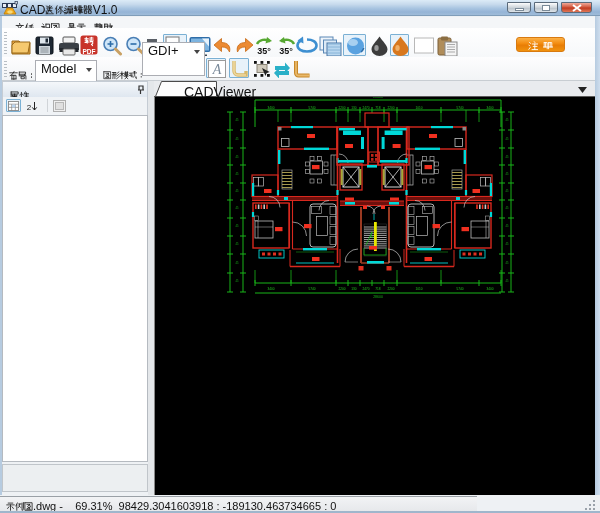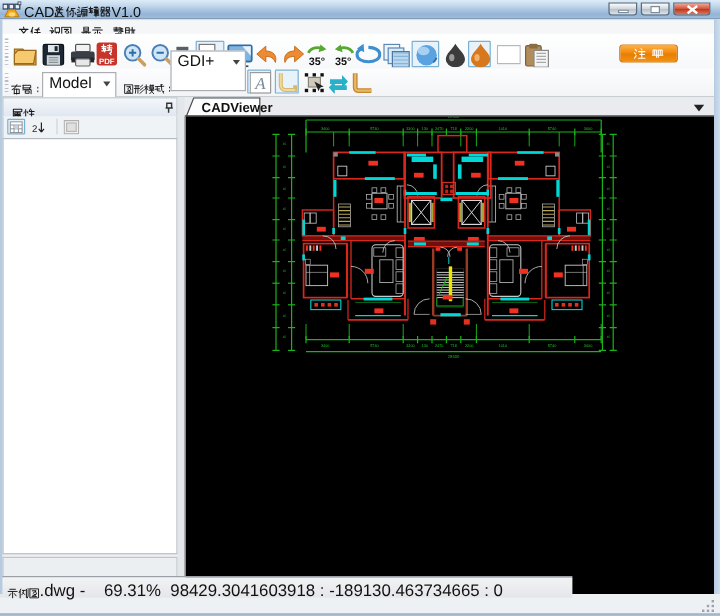--- a/index.html
+++ b/index.html
@@ -14,23 +14,23 @@
 .combo{position:absolute;height:34px;background:#fff;border:1px solid #abadb3;font-size:13px;color:#111;line-height:16px;padding-left:5px}
 .carr{position:absolute;right:4px;top:7px;width:0;height:0;border-left:3.5px solid transparent;border-right:3.5px solid transparent;border-top:4px solid #444}
 #reg{position:absolute;left:516px;top:37px;width:49px;height:15px;background:linear-gradient(#fcb044,#f28a0e 45%,#e87d05 55%,#f0920f);border:1px solid #d87a10;border-radius:3px;text-align:center;line-height:12px;color:#fff}
 #lpanel{position:absolute;left:2px;top:81px;width:146px;height:414px;background:#eef1f4}
 #lph{position:absolute;left:0;top:0;width:146px;height:16px;background:linear-gradient(#f4f7fa,#dfe7f0);border:1px solid #c5ccd4;border-bottom:none}
 #lpt{position:absolute;left:0;top:16px;width:146px;height:18px;background:#f0f3f6;border-left:1px solid #c5ccd4;border-right:1px solid #c5ccd4}
 #lpw{position:absolute;left:0;top:34px;width:146px;height:347px;background:#fff;border:1px solid #b5bac0}
 #lpg{position:absolute;left:0;top:383px;width:146px;height:28px;background:#eceff1;border:1px solid #c0c5ca}
 #split{position:absolute;left:148px;top:81px;width:6px;height:414px;background:#e4e7ea}
 #tabs{position:absolute;left:154px;top:81px;width:441px;height:16px;background:#e9ebee;border-bottom:1px solid #5a5a5a}
-#tabt{position:absolute;left:14px;top:2.5px;font-size:11px;font-weight:bold;color:#111}
+#tabt{position:absolute;left:30px;top:2.5px;font-size:14px;font-weight:normal;color:#111}
 #canvas{position:absolute;left:154px;top:97px;width:441px;height:398px;background:#000;border-left:1px solid #888}
-#sbar{position:absolute;left:0px;top:480px;width:477px;height:18px;background:linear-gradient(#f2f3f5,#e4e6e9);border-top:1px solid #9aa0a6;font-size:14px;color:#111}
+#sbar{position:absolute;left:0px;top:496px;width:477px;height:18px;background:linear-gradient(#f2f3f5,#e4e6e9);border-top:1px solid #9aa0a6;font-size:11px;color:#111}
 #rframe{position:absolute;left:595px;top:16px;width:5px;height:479px;background:linear-gradient(90deg,#b6cbe0,#cfdeee)}
 #lframe{position:absolute;left:0;top:16px;width:2px;height:479px;background:#b6cbe0}
 #bframe{position:absolute;left:0;top:511px;width:600px;height:2px;background:#9fb6cc}
 .wbtn{position:absolute;top:1.5px;height:11px;border:1px solid #5a6a7a;border-radius:0 0 3px 3px;background:linear-gradient(#fdfdfd,#cdd4da 50%,#b8c2ca 55%,#dfe5ea)}
 .vsep{position:absolute;width:1px;background:#d0d4d8}
 .handle{position:absolute;width:3px;background:repeating-linear-gradient(#b8bec4 0,#b8bec4 1px,transparent 1px,transparent 3px)}
 </style></head><body>
 <svg style="position:absolute;width:0;height:0">
     <symbol id="g0" viewBox="0 0 100 100">
       <path d="M48,4 L52,18 M12,26 L88,26 M72,30 L24,94 M28,30 L76,94" fill="none" stroke="currentColor" stroke-width="9" stroke-linecap="round" stroke-linejoin="round"></path>

